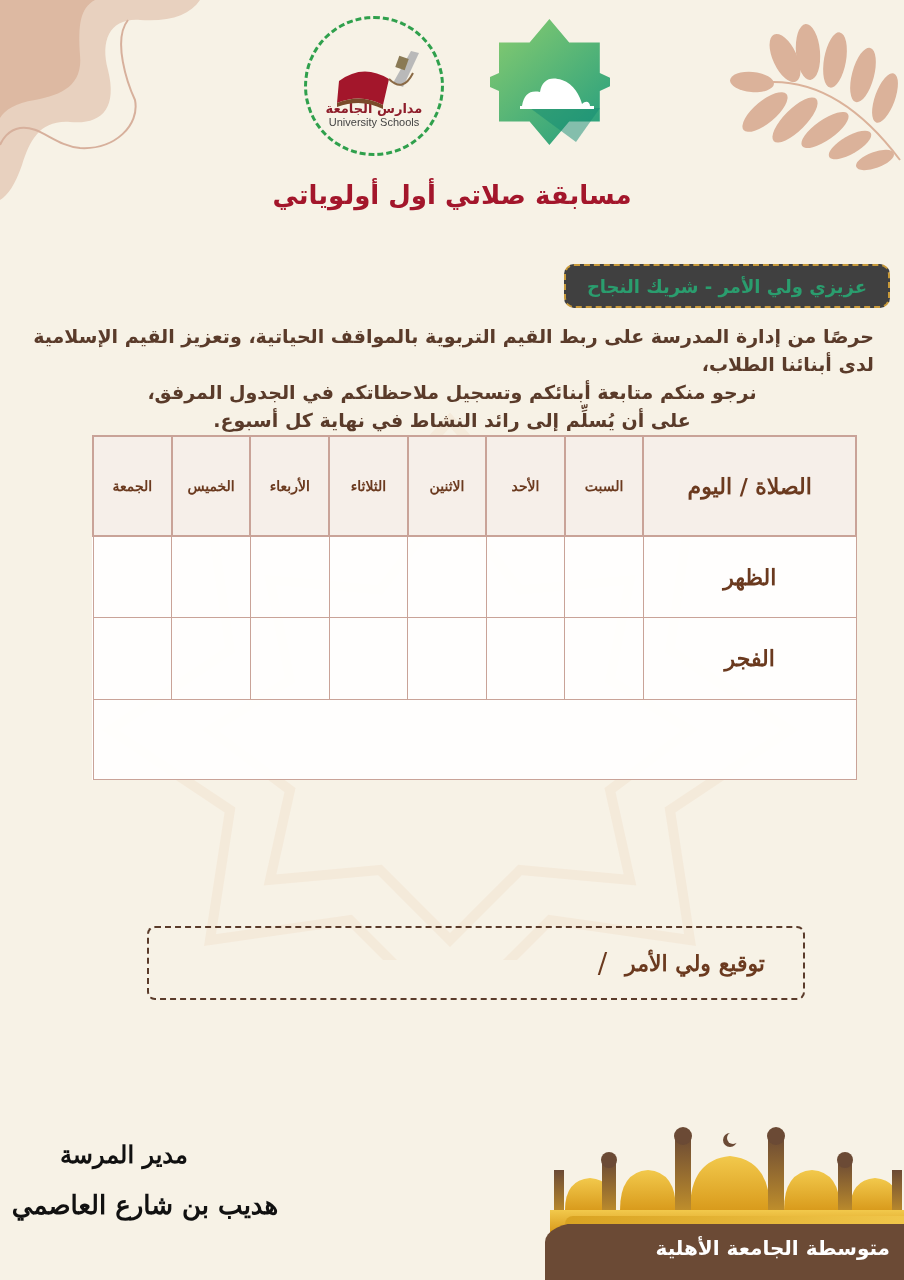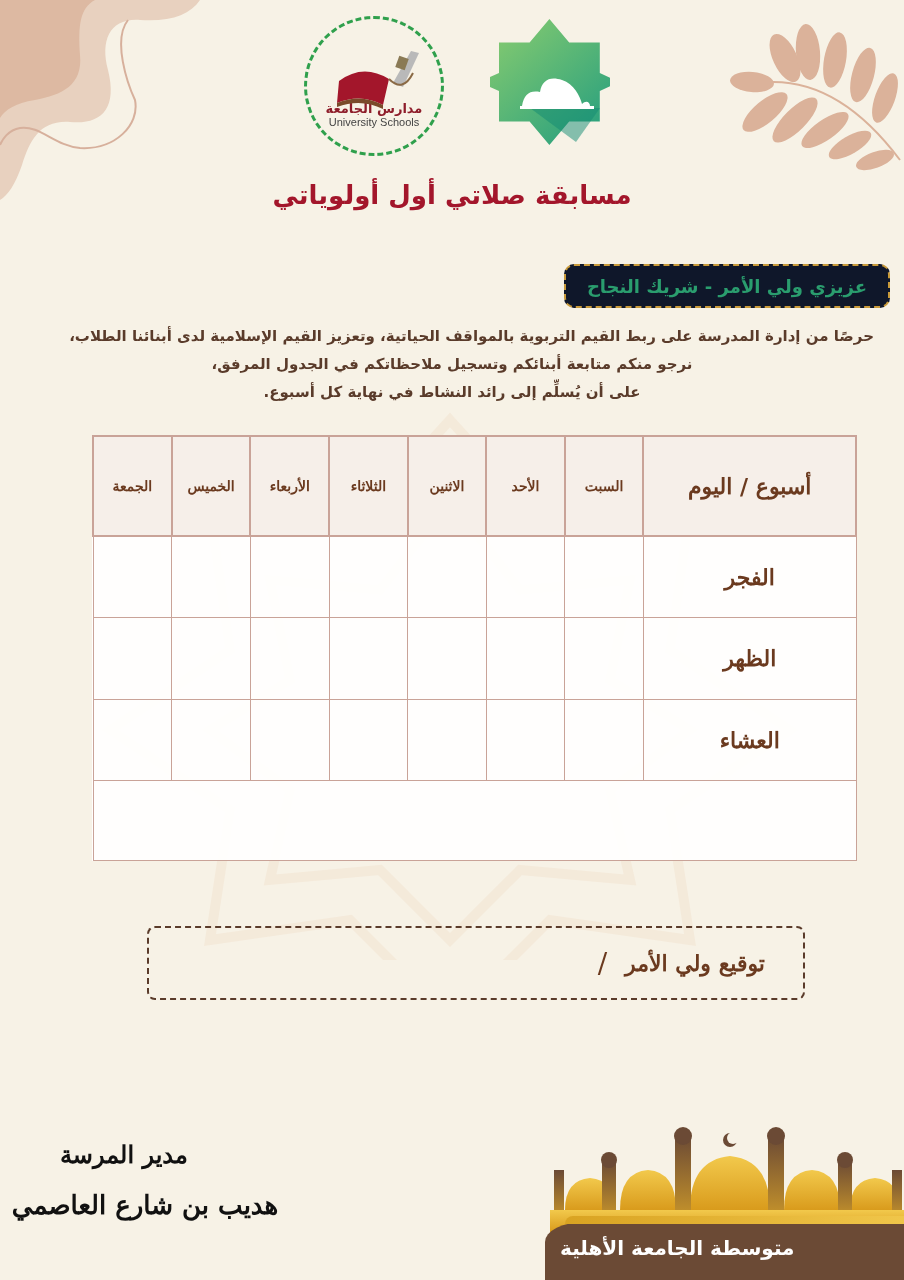--- a/index.html
+++ b/index.html
@@ -34,30 +34,30 @@
     #page-title {
       left: 0; right: 0; top: 180px; text-align: center;
       font-size: 26px; font-weight: bold; color: #a3162b;
       font-family: "DejaVu Sans", sans-serif;
     }
 
     
     #greeting-box {
       left: 564px; top: 264px; width: 326px; height: 44px;
       border: 2px dashed #c89a3a; border-radius: 10px;
-      background: #0f172a;
+      background: #404040;
       display: flex; align-items: center; justify-content: center;
       font-size: 18px; font-weight: bold; color: #2a9d6e;
     }
 
     
     #intro {
       left: 30px; right: 30px; top: 322px;
       text-align: center; color: #5a3b2a; font-weight: bold;
-      font-size: 15px; line-height: 28px;
+      font-size: 19px; line-height: 28px;
     }
     #intro .l1 { text-align: right; padding-right: 0; }
 
     
     #tracker {
       left: 92px; top: 435px; width: 765px;
       border-collapse: collapse;
       background: rgba(255,255,255,0.92);
       direction: rtl;
     }
@@ -109,21 +109,21 @@
       left: 545px; top: 1222px; width: 359px; height: 58px;
       background: #6b4a35;
       border-top-left-radius: 40px 20px;
     }
     #footer-band::before {
       content: ""; position: absolute; left: 20px; right: 0; top: -6px; height: 8px;
       background: linear-gradient(90deg, #d9a322, #f0c64a);
       border-top-left-radius: 20px;
     }
     #footer-school {
-      left: 560px; width: 330px; top: 1236px; text-align: left;
+      left: 560px; width: 330px; top: 1236px; text-align: right;
       font-size: 20px; font-weight: bold; color: #fff;
     }
   </style>
 </head>
 <body>
 
 <svg id="deco-top-left" class="abs" viewBox="0 0 210 200">
   <path d="M0,0 L200,0 C190,15 170,22 140,20 C110,18 100,40 108,70 C118,110 100,125 70,122 C40,120 30,140 22,165 C15,185 8,195 0,200 Z" fill="#e8d1bf"></path>
   <path d="M0,0 L95,0 C80,8 78,25 80,55 C83,85 62,95 35,100 C15,103 5,110 0,118 Z" fill="#ddb9a2"></path>
   <path d="M128,20 C112,40 128,85 135,100 C140,125 115,150 80,148 C55,146 40,125 20,128 C8,130 2,140 0,145" fill="none" stroke="#d7b09c" stroke-width="2"></path>
@@ -182,53 +182,43 @@
 
 <div id="intro" class="abs">
   <div class="l1">حرصًا من إدارة المدرسة على ربط القيم التربوية بالمواقف الحياتية، وتعزيز القيم الإسلامية لدى أبنائنا الطلاب،</div>
   <div>نرجو منكم متابعة أبنائكم وتسجيل ملاحظاتكم في الجدول المرفق،</div>
   <div>على أن يُسلِّم إلى رائد النشاط في نهاية كل أسبوع.</div>
 </div>
 
 <table id="tracker" class="abs">
   <thead>
     <tr>
-      <th class="corner">أسبوع / اليوم</th>
+      <th class="corner">الصلاة / اليوم</th>
       <th class="day">السبت</th>
       <th class="day">الأحد</th>
       <th class="day">الاثنين</th>
       <th class="day">الثلاثاء</th>
       <th class="day">الأربعاء</th>
       <th class="day">الخميس</th>
       <th class="day">الجمعة</th>
     </tr>
   </thead>
   <tbody>
     <tr>
+      <td class="prayer">الظهر</td>
+      <td class="cell"></td>
+      <td class="cell"></td>
+      <td class="cell"></td>
+      <td class="cell"></td>
+      <td class="cell"></td>
+      <td class="cell"></td>
+      <td class="cell"></td>
+    </tr>
+    <tr>
       <td class="prayer">الفجر</td>
-      <td class="cell"></td>
-      <td class="cell"></td>
-      <td class="cell"></td>
-      <td class="cell"></td>
-      <td class="cell"></td>
-      <td class="cell"></td>
-      <td class="cell"></td>
-    </tr>
-    <tr>
-      <td class="prayer">الظهر</td>
-      <td class="cell"></td>
-      <td class="cell"></td>
-      <td class="cell"></td>
-      <td class="cell"></td>
-      <td class="cell"></td>
-      <td class="cell"></td>
-      <td class="cell"></td>
-    </tr>
-    <tr>
-      <td class="prayer">العشاء</td>
       <td class="cell"></td>
       <td class="cell"></td>
       <td class="cell"></td>
       <td class="cell"></td>
       <td class="cell"></td>
       <td class="cell"></td>
       <td class="cell"></td>
     </tr>
     <tr class="sig-row">
       <td colspan="8"></td>

